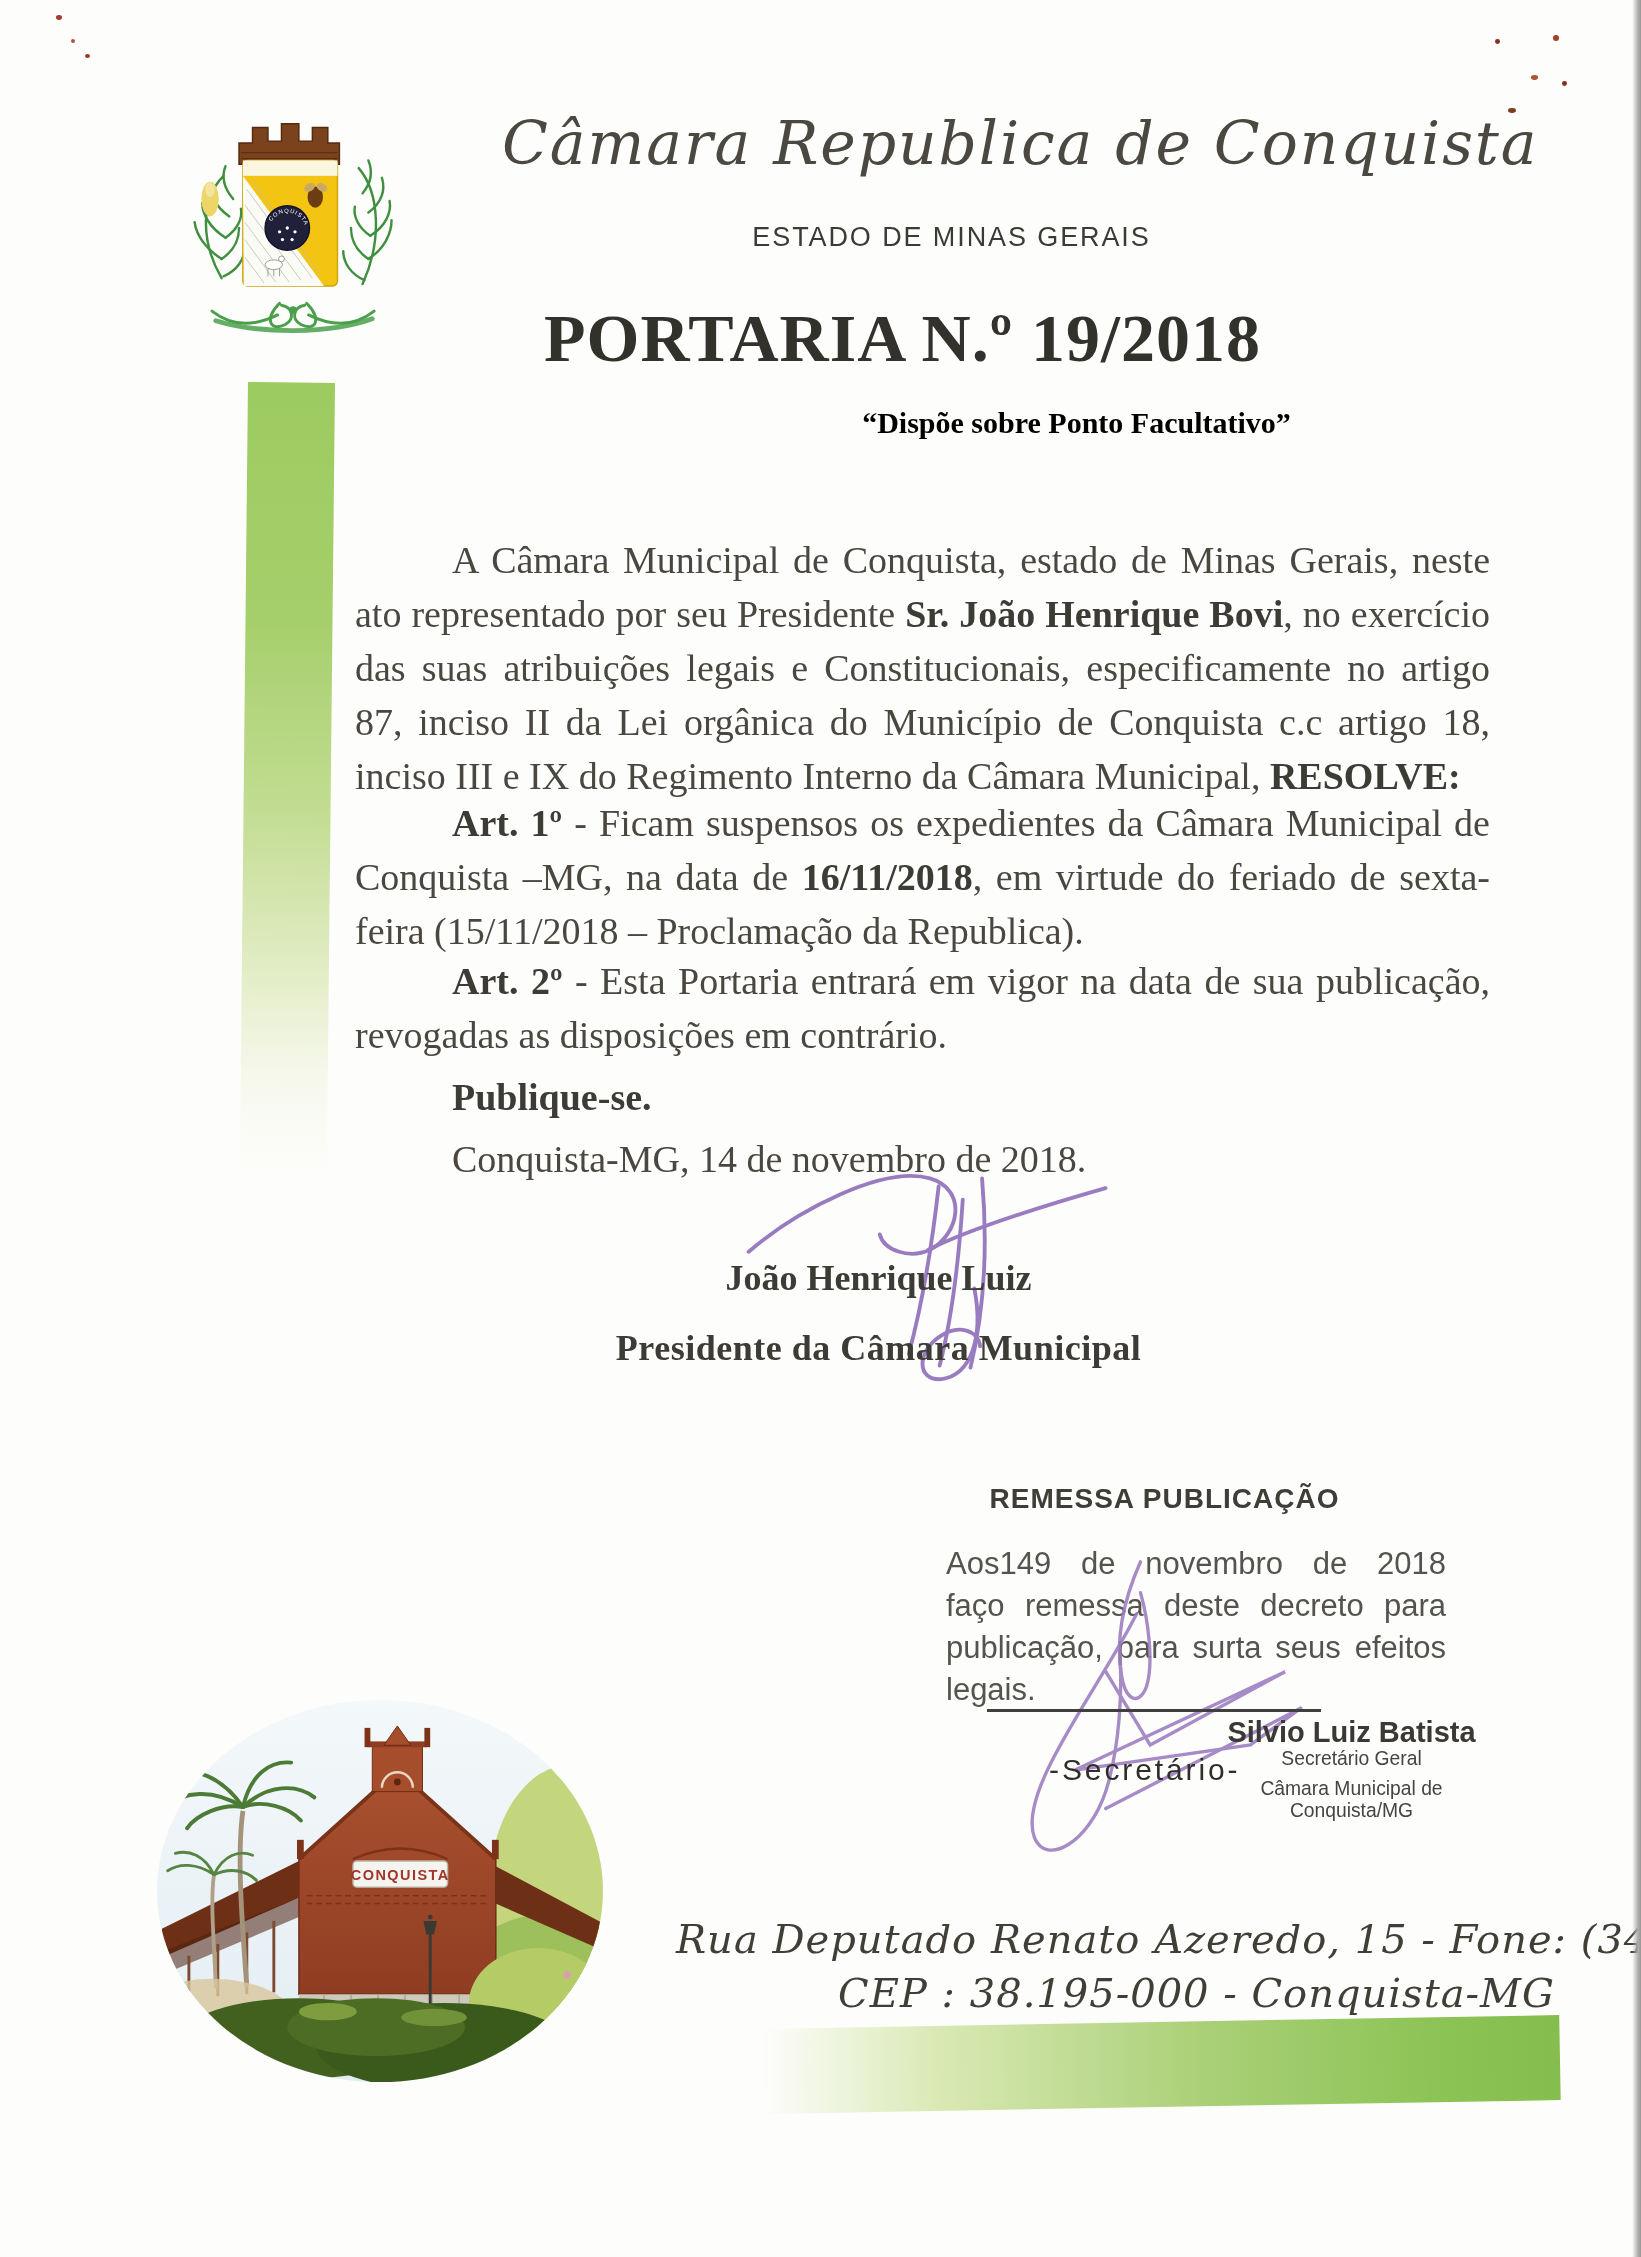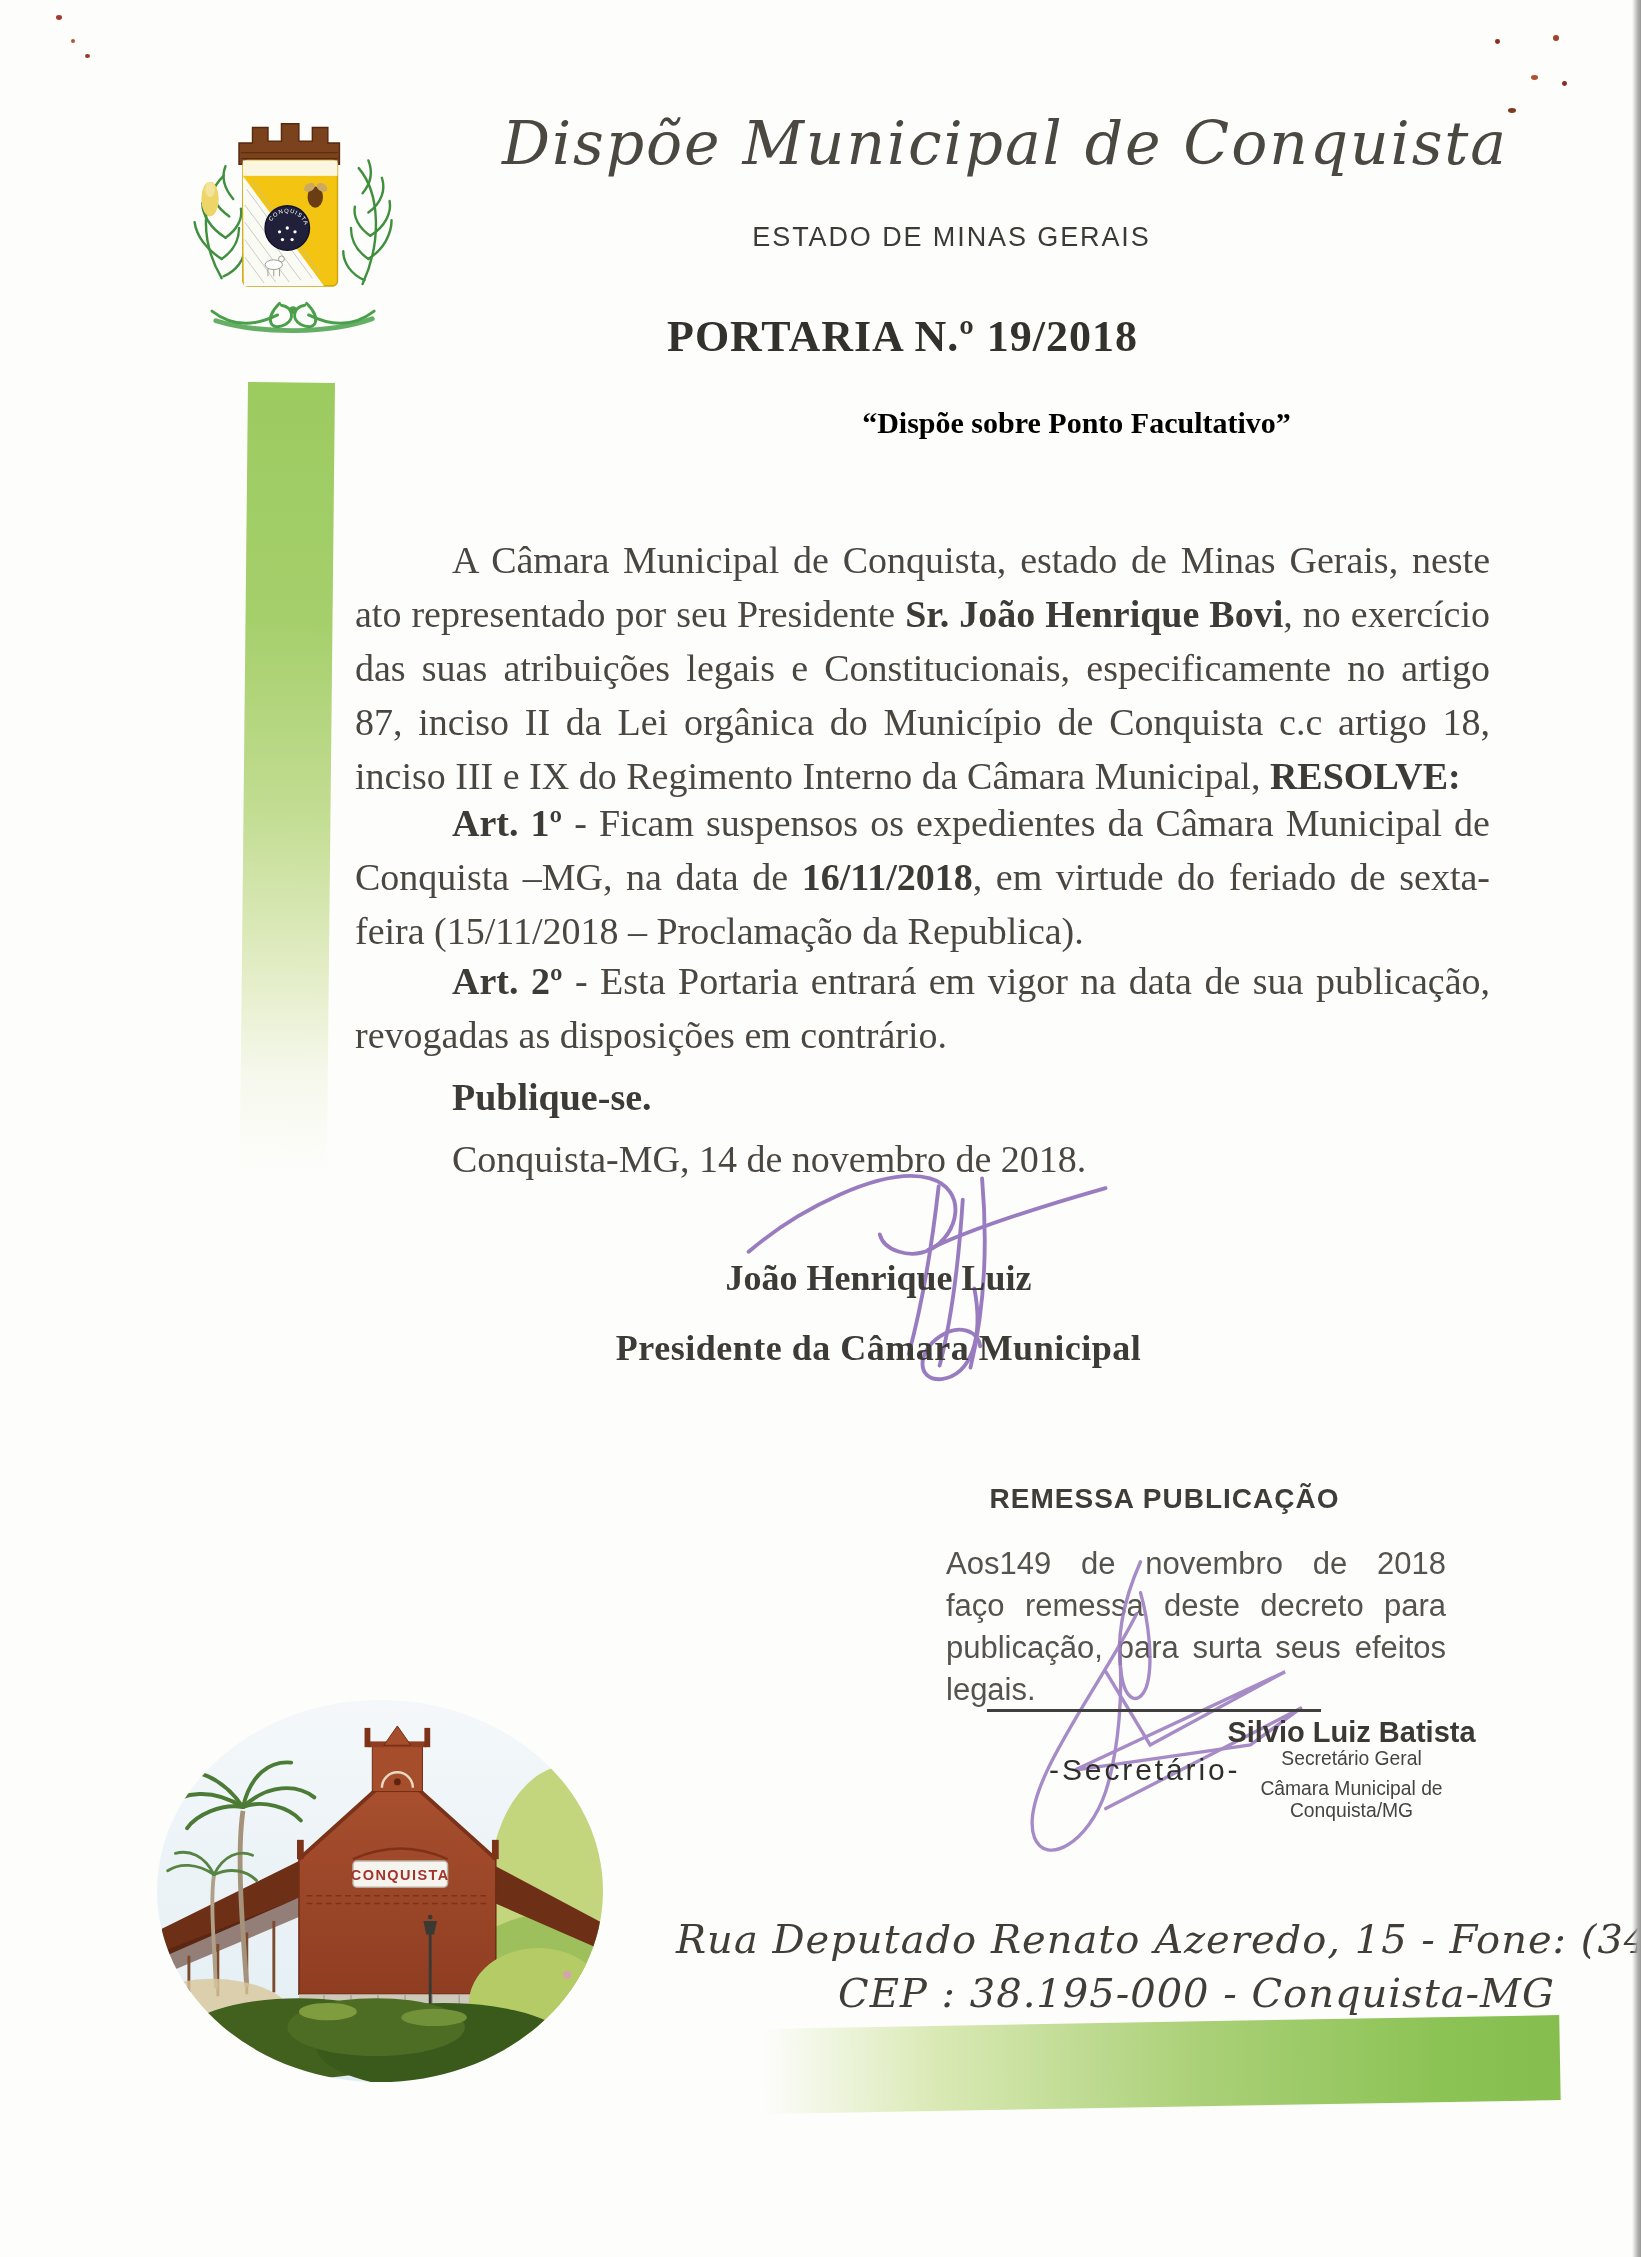--- a/index.html
+++ b/index.html
@@ -14,22 +14,22 @@
     left:502px;top:108px;width:937px;text-align:center;
     font-family:"DejaVu Serif", serif;font-style:italic;
     font-size:60px;letter-spacing:1.9px;color:#4a4840;white-space:nowrap;
   }
   .state-line{
     left:483px;top:222px;width:937px;text-align:center;
     font-family:"Liberation Sans", sans-serif;font-size:27px;
     letter-spacing:1.9px;color:#3c3a34;
   }
   .portaria-title{
-    left:386px;top:311px;width:1033px;text-align:center;
-    font-size:44px;font-weight:bold;color:#33312b;letter-spacing:1px;
+    left:386px;top:299px;width:1033px;text-align:center;
+    font-size:68px;font-weight:bold;color:#33312b;letter-spacing:1px;
   }
   .subtitle-quote{
     left:618px;top:406px;width:917px;text-align:center;
     font-size:30px;font-weight:bold;color:#000000;
   }
   
   .p-body{
     left:355px;width:1135px;font-size:38px;line-height:54px;
     text-align:justify;color:#4a4740;
   }
@@ -180,21 +180,21 @@
     <g stroke="#4aa04a" stroke-width="3" fill="none" stroke-linecap="round">
       <path d="M100,196 C84,212 90,226 106,218 C116,212 114,200 102,198"></path>
       <path d="M128,196 C144,212 138,226 122,218 C112,212 114,200 126,198"></path>
       <path d="M98,208 C70,222 48,218 30,204"></path>
       <path d="M130,208 C158,222 180,218 198,204"></path>
       <path d="M34,214 C80,228 152,228 196,212" stroke-width="5" opacity="0.85"></path>
       <circle cx="114" cy="203" r="4" fill="#4aa04a" stroke="none"></circle>
     </g>
   </svg>
 
-  <div class="abs org-script">Dispõe Municipal de Conquista</div>
+  <div class="abs org-script">Câmara Republica de Conquista</div>
   <div class="abs state-line">ESTADO DE MINAS GERAIS</div>
   <div class="abs portaria-title">PORTARIA N.º 19/2018</div>
   <div class="abs subtitle-quote">“Dispõe sobre Ponto Facultativo”</div>
 
   <div class="abs p-body p-ind" id="p1">
     <span>A Câmara Municipal de Conquista, estado de Minas Gerais, neste ato representado por seu Presidente </span><span class="b">Sr. João Henrique Bovi</span><span>, no exercício das suas atribuições legais e Constitucionais, especificamente no artigo 87, inciso II da Lei orgânica do Município de Conquista c.c artigo 18, inciso III e IX do Regimento Interno da Câmara Municipal, </span><span class="b">RESOLVE:</span>
   </div>
   <div class="abs p-body p-ind" id="p2">
     <span class="b">Art. 1º</span><span> - Ficam suspensos os expedientes da Câmara Municipal de Conquista –MG, na data de </span><span class="b">16/11/2018</span><span>, em virtude do feriado de sexta-feira (15/11/2018 – Proclamação da Republica).</span>
   </div>

